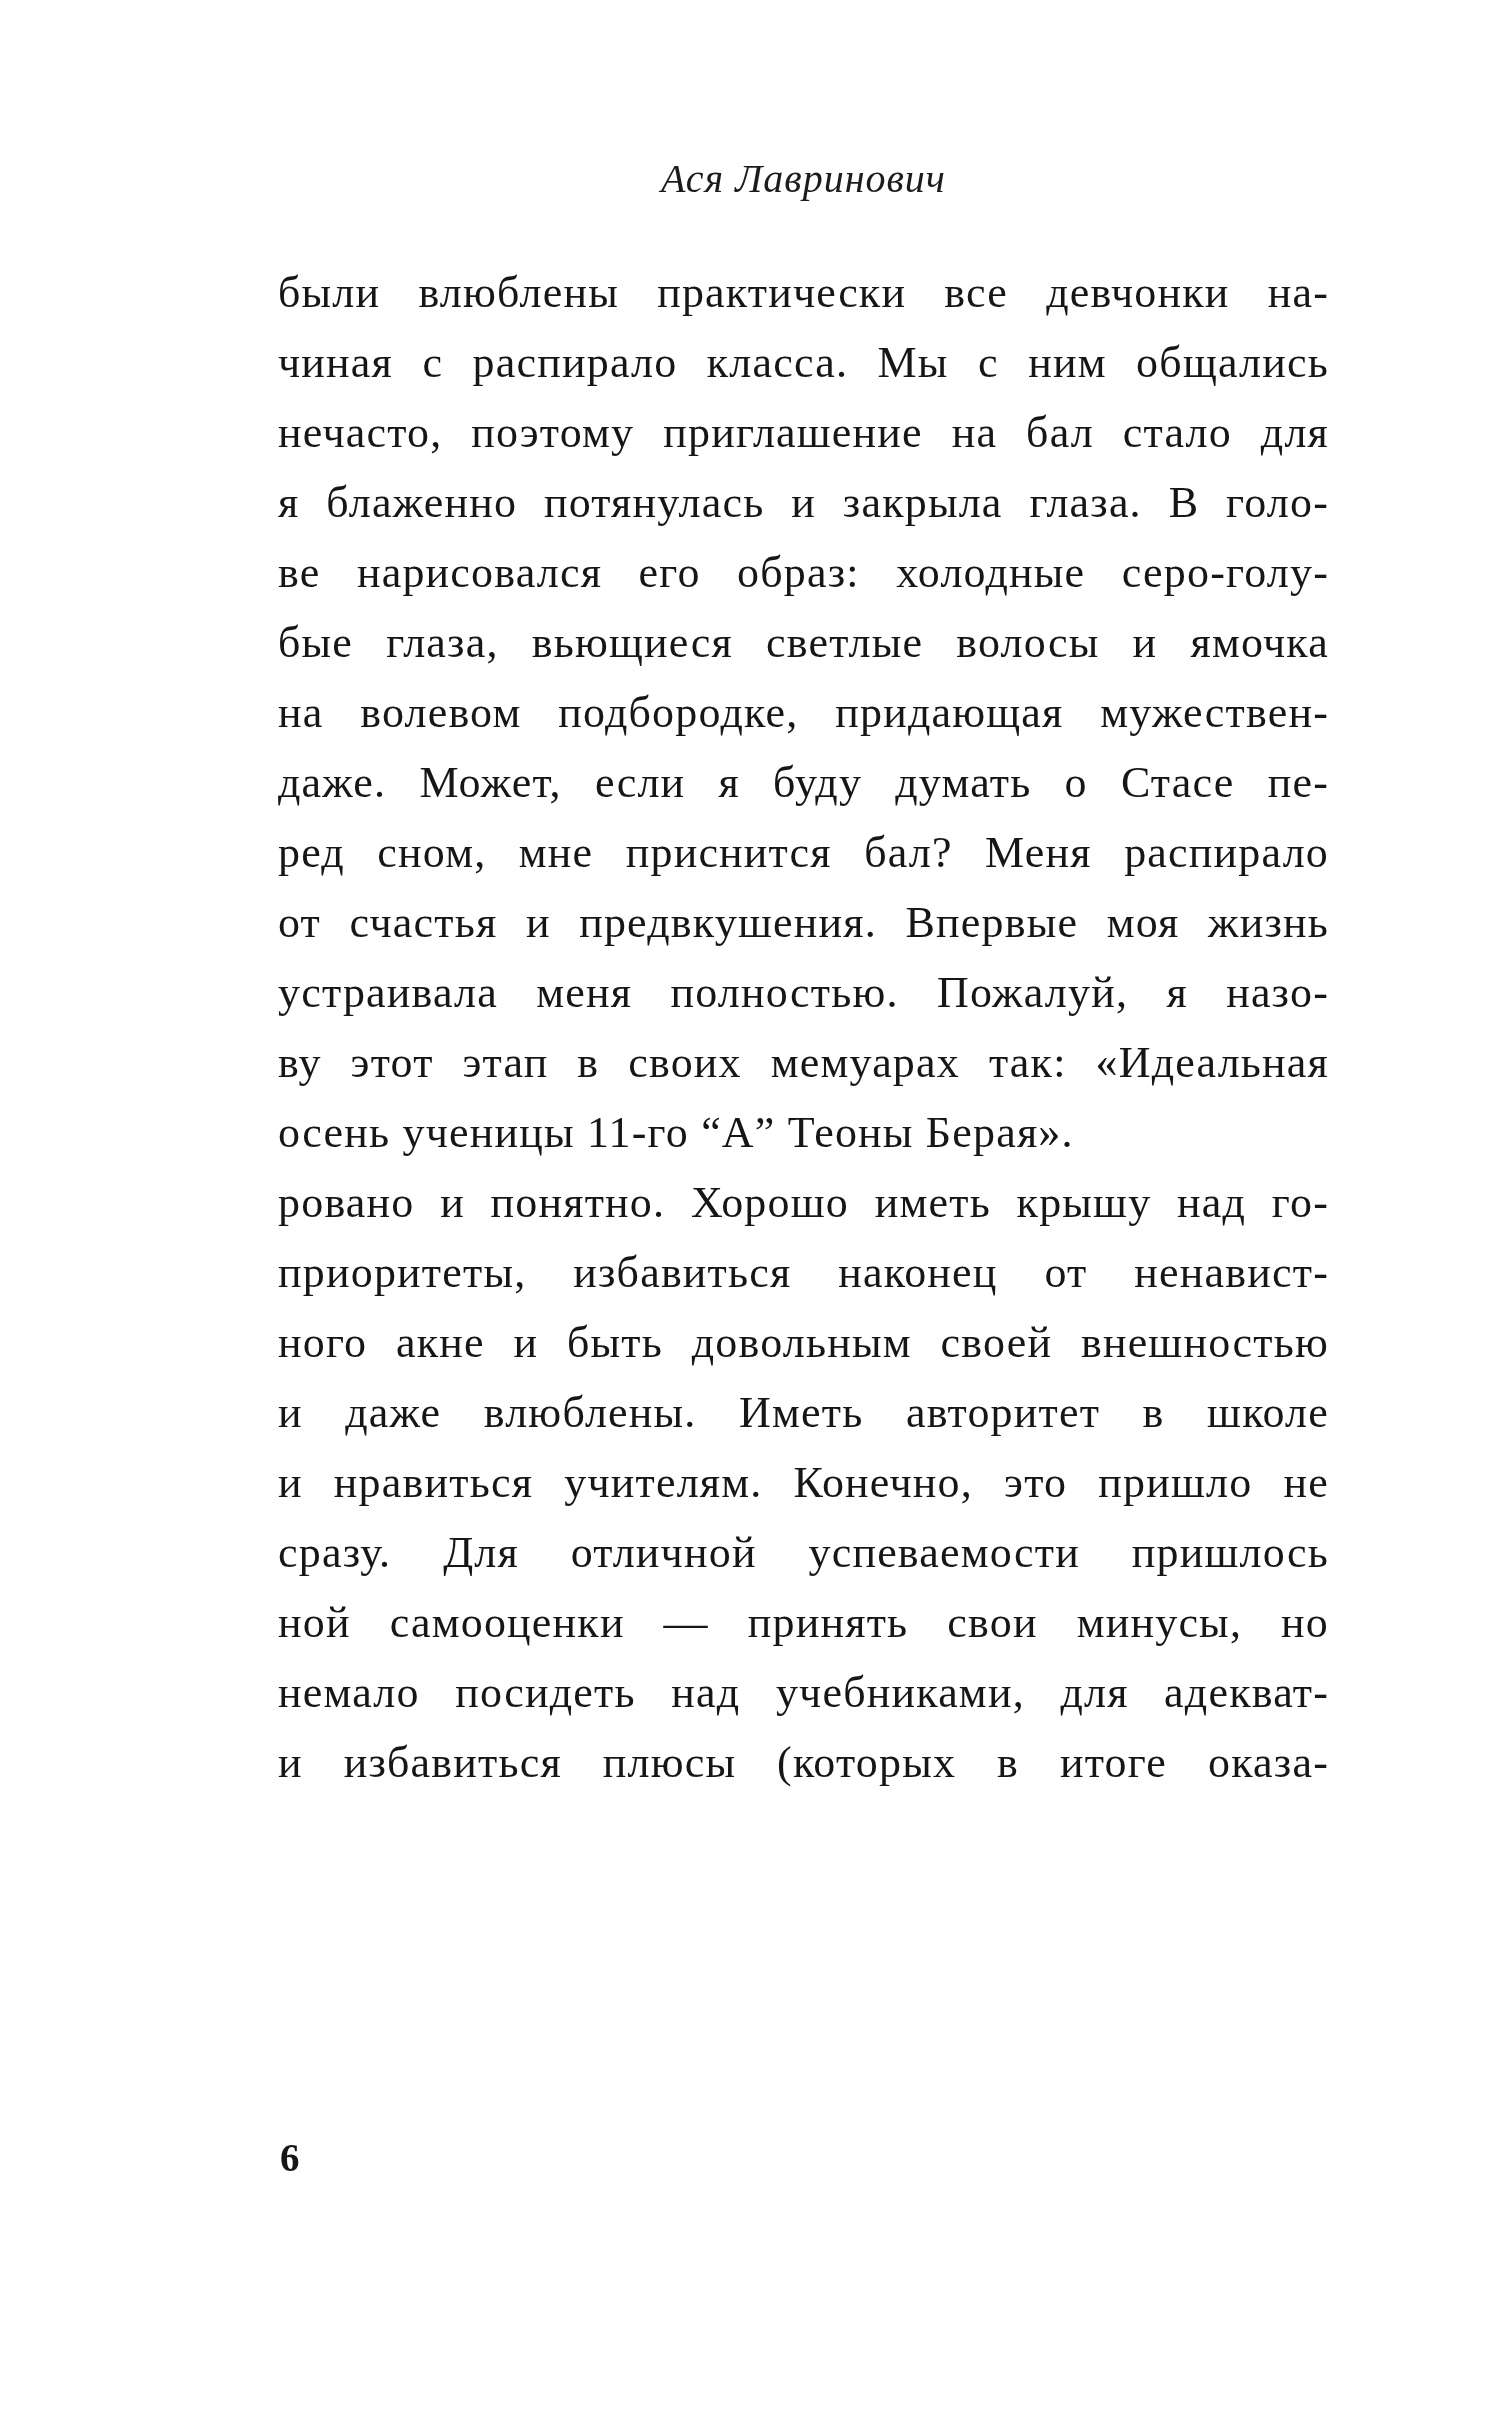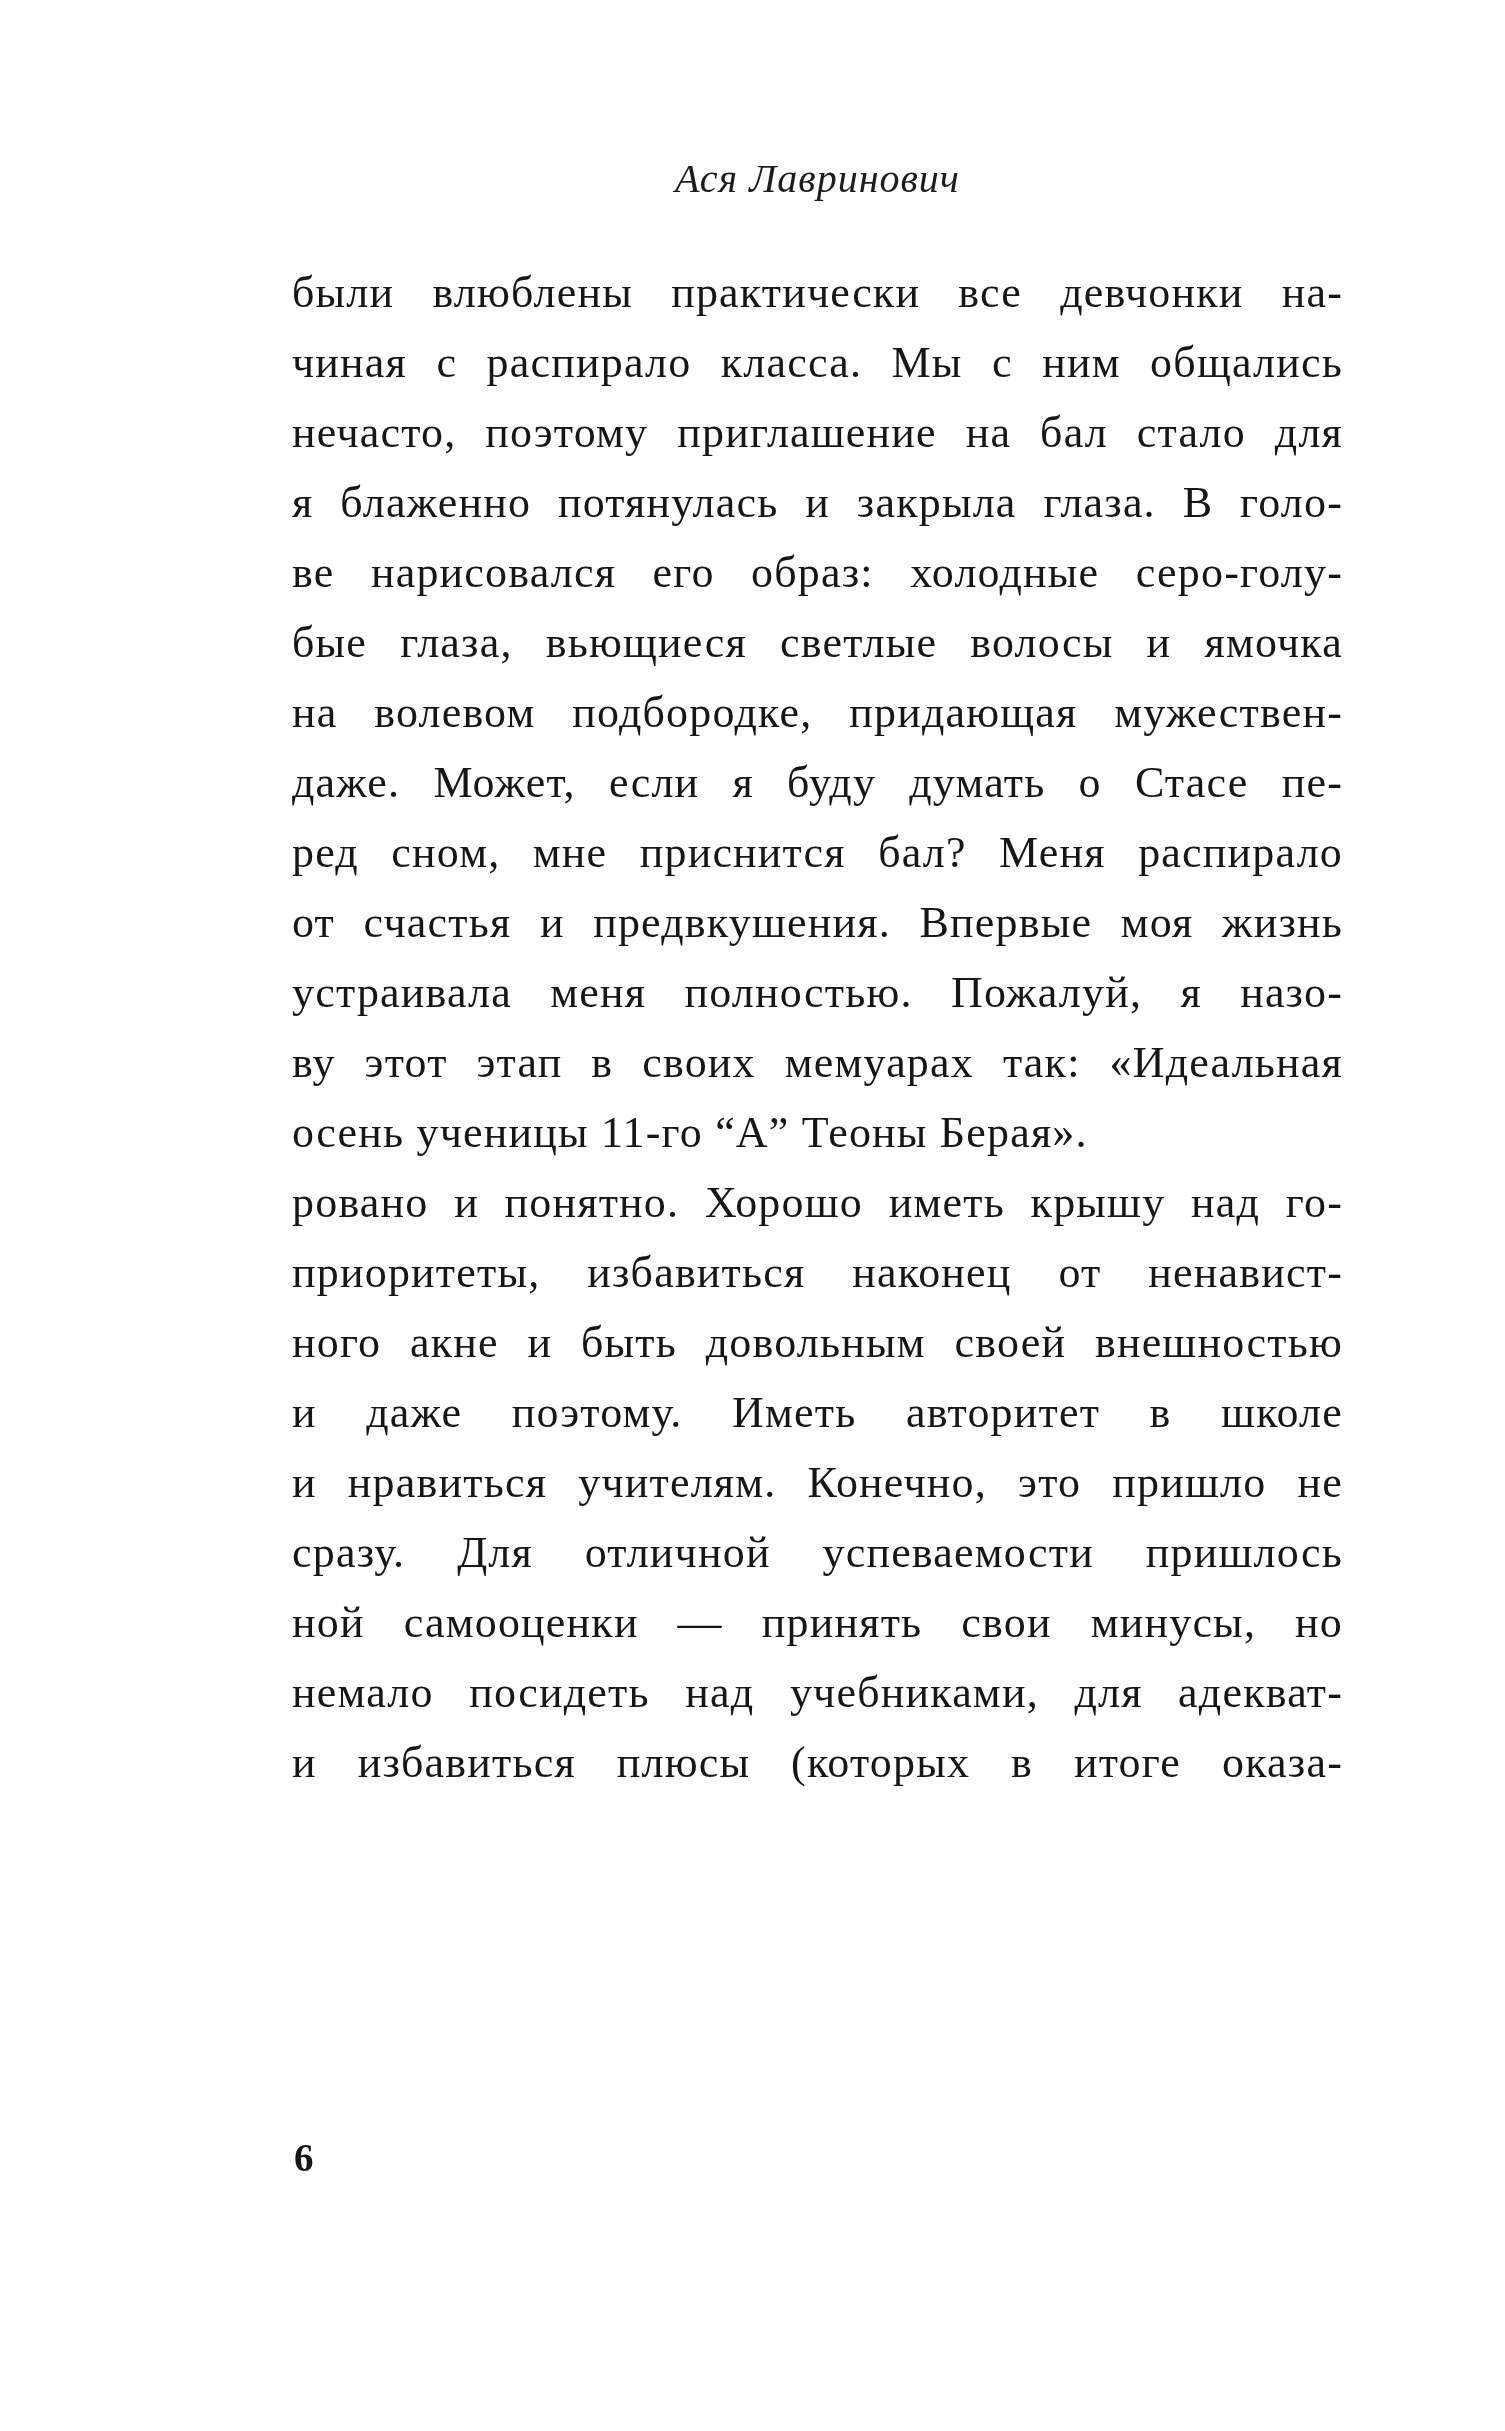--- a/index.html
+++ b/index.html
@@ -8,21 +8,20 @@
     background: #ffffff;
   }
   .page {
     position: relative;
     width: 1462px;
     height: 2432px;
     background: #ffffff;
     font-family: "Liberation Serif", serif;
     color: #161616;
     overflow: hidden;
-    margin-left: 14px;
   }
   .running-head {
     position: absolute;
     top: 155px;
     left: 278px;
     width: 1051px;
     text-align: center;
     font-style: italic;
     font-size: 40px;
     letter-spacing: 1px;
@@ -74,21 +73,21 @@
     <div class="line">на волевом подбородке, придающая мужествен-</div>
     <div class="line">даже. Может, если я буду думать о Стасе пе-</div>
     <div class="line">ред сном, мне приснится бал? Меня распирало</div>
     <div class="line">от счастья и предвкушения. Впервые моя жизнь</div>
     <div class="line">устраивала меня полностью. Пожалуй, я назо-</div>
     <div class="line">ву этот этап в своих мемуарах так: «Идеальная</div>
     <div class="line para-end">осень ученицы 11-го “А” Теоны Берая».</div>
     <div class="line">ровано и понятно. Хорошо иметь крышу над го-</div>
     <div class="line">приоритеты, избавиться наконец от ненавист-</div>
     <div class="line">ного акне и быть довольным своей внешностью</div>
-    <div class="line">и даже поэтому. Иметь авторитет в школе</div>
+    <div class="line">и даже влюблены. Иметь авторитет в школе</div>
     <div class="line">и нравиться учителям. Конечно, это пришло не</div>
     <div class="line">сразу. Для отличной успеваемости пришлось</div>
     <div class="line">ной самооценки — принять свои минусы, но</div>
     <div class="line">немало посидеть над учебниками, для адекват-</div>
     <div class="line">и избавиться плюсы (которых в итоге оказа-</div>
   </div>
 
   <div class="page-number">6</div>
 
 </div>

